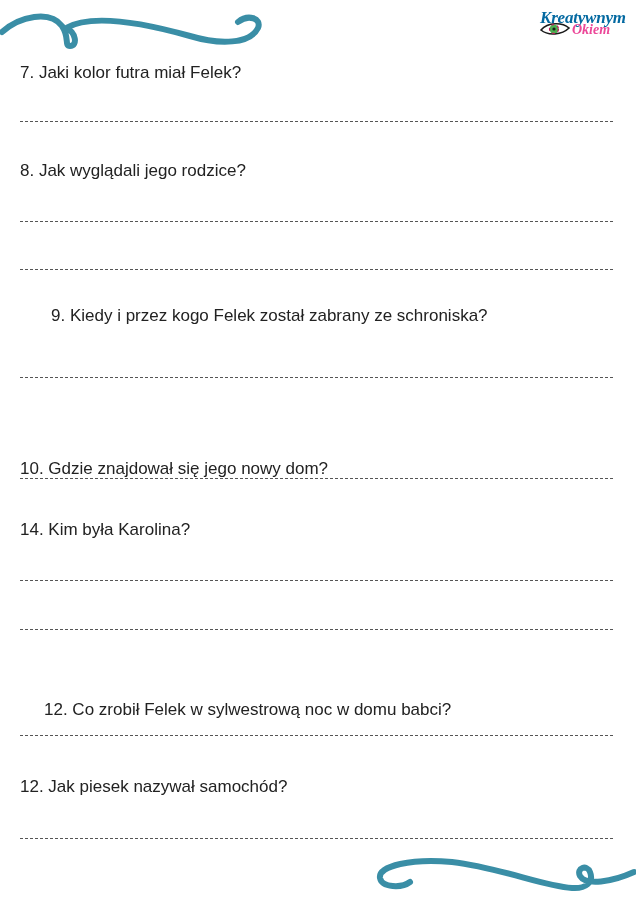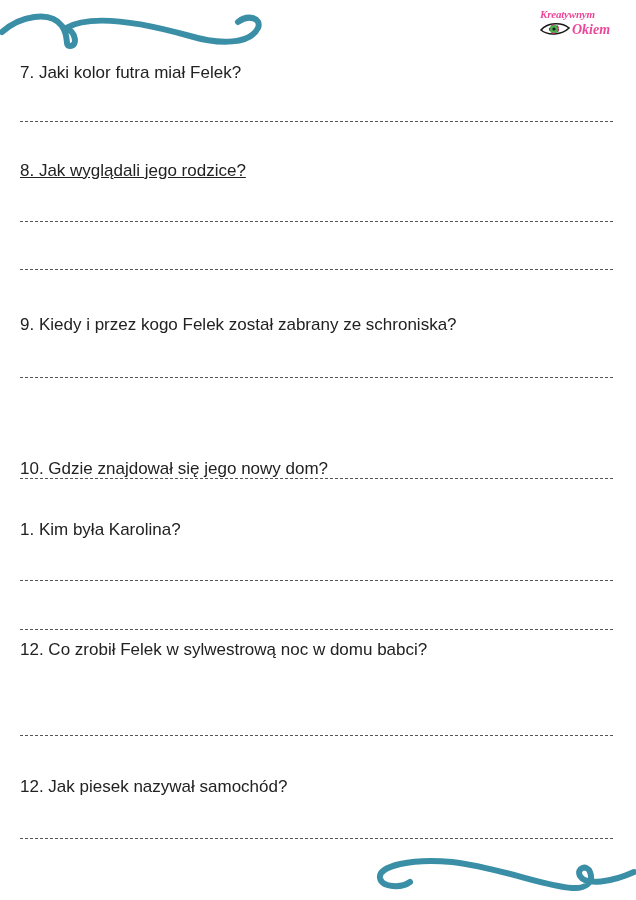--- a/index.html
+++ b/index.html
@@ -6,21 +6,21 @@
   body {
     width: 636px; height: 900px; position: relative; overflow: hidden;
     background: #ffffff;
     font-family: "Liberation Sans", "DejaVu Sans", sans-serif;
     color: #222222;
   }
   .flourish { position: absolute; }
   .logo { position: absolute; left: 538px; top: 8px; width: 84px; height: 32px; }
   .logo .l1 {
     position: absolute; left: 2px; top: 0; font-family: "Liberation Serif", serif;
-    font-style: italic; font-weight: bold; font-size: 11px; color: #ec4899; letter-spacing: -0.2px;
+    font-style: italic; font-weight: bold; font-size: 17px; color: #0369a1; letter-spacing: -0.2px;
   }
   .logo .l2 {
     position: absolute; left: 34px; top: 14px; font-family: "Liberation Serif", serif;
     font-style: italic; font-weight: bold; font-size: 14px; color: #ec4899;
   }
   .logo .eye { position: absolute; left: 2px; top: 14px; }
   .question {
     position: absolute; left: 20px; font-size: 17px; line-height: 20px; color: #222;
     white-space: nowrap;
     text-align: right;
@@ -44,35 +44,35 @@
     <circle cx="14" cy="7" r="4.5" fill="#4caf50"></circle>
     <circle cx="14" cy="7" r="4.5" fill="none" stroke="#c2185b" stroke-width="1.2" stroke-dasharray="3 3"></circle>
     <circle cx="14" cy="7" r="1.6" fill="#1a1a1a"></circle>
   </svg>
   <span class="l2">Okiem</span>
 </div>
 
 <div class="question" style="top:63px;">7. Jaki kolor futra miał Felek?</div>
 <div class="answer-line" style="top:121px;"></div>
 
-<div class="question" style="top:161px;text-decoration:underline;">8. Jak wyglądali jego rodzice?</div>
+<div class="question" style="top:161px;">8. Jak wyglądali jego rodzice?</div>
 <div class="answer-line" style="top:221px;"></div>
 <div class="answer-line" style="top:269px;"></div>
 
-<div class="question" style="top:315px;">9. Kiedy i przez kogo Felek został zabrany ze schroniska?</div>
+<div class="question" style="top:306px;margin-left:31px;">9. Kiedy i przez kogo Felek został zabrany ze schroniska?</div>
 <div class="answer-line" style="top:377px;"></div>
 
 <div class="question" style="top:419px;margin-top:40px;">10. Gdzie znajdował się jego nowy dom?</div>
 <div class="answer-line" style="top:478px;"></div>
 
-<div class="question" style="top:520px;">1. Kim była Karolina?</div>
+<div class="question" style="top:520px;">14. Kim była Karolina?</div>
 <div class="answer-line" style="top:580px;"></div>
 <div class="answer-line" style="top:629px;"></div>
 
-<div class="question" style="top:640px;">12. Co zrobił Felek w sylwestrową noc w domu babci?</div>
+<div class="question" style="top:700px;margin-left:24px;">12. Co zrobił Felek w sylwestrową noc w domu babci?</div>
 <div class="answer-line" style="top:735px;"></div>
 
 <div class="question" style="top:777px;">12. Jak piesek nazywał samochód?</div>
 <div class="answer-line" style="top:838px;"></div>
 
 <svg class="flourish" style="left:372px; top:852px;" width="264" height="46" viewBox="0 0 264 46">
   <path d="M38,30 C30,36 10,36 8,26 C6,14 40,6 80,10 C130,16 170,34 200,36 C214,37 222,30 218,20 C215,12 204,16 208,24 C214,34 240,30 262,20" fill="none" stroke="#3a8ea6" stroke-width="6" stroke-linecap="round" stroke-linejoin="round"></path>
 </svg>
 
 </body></html>

